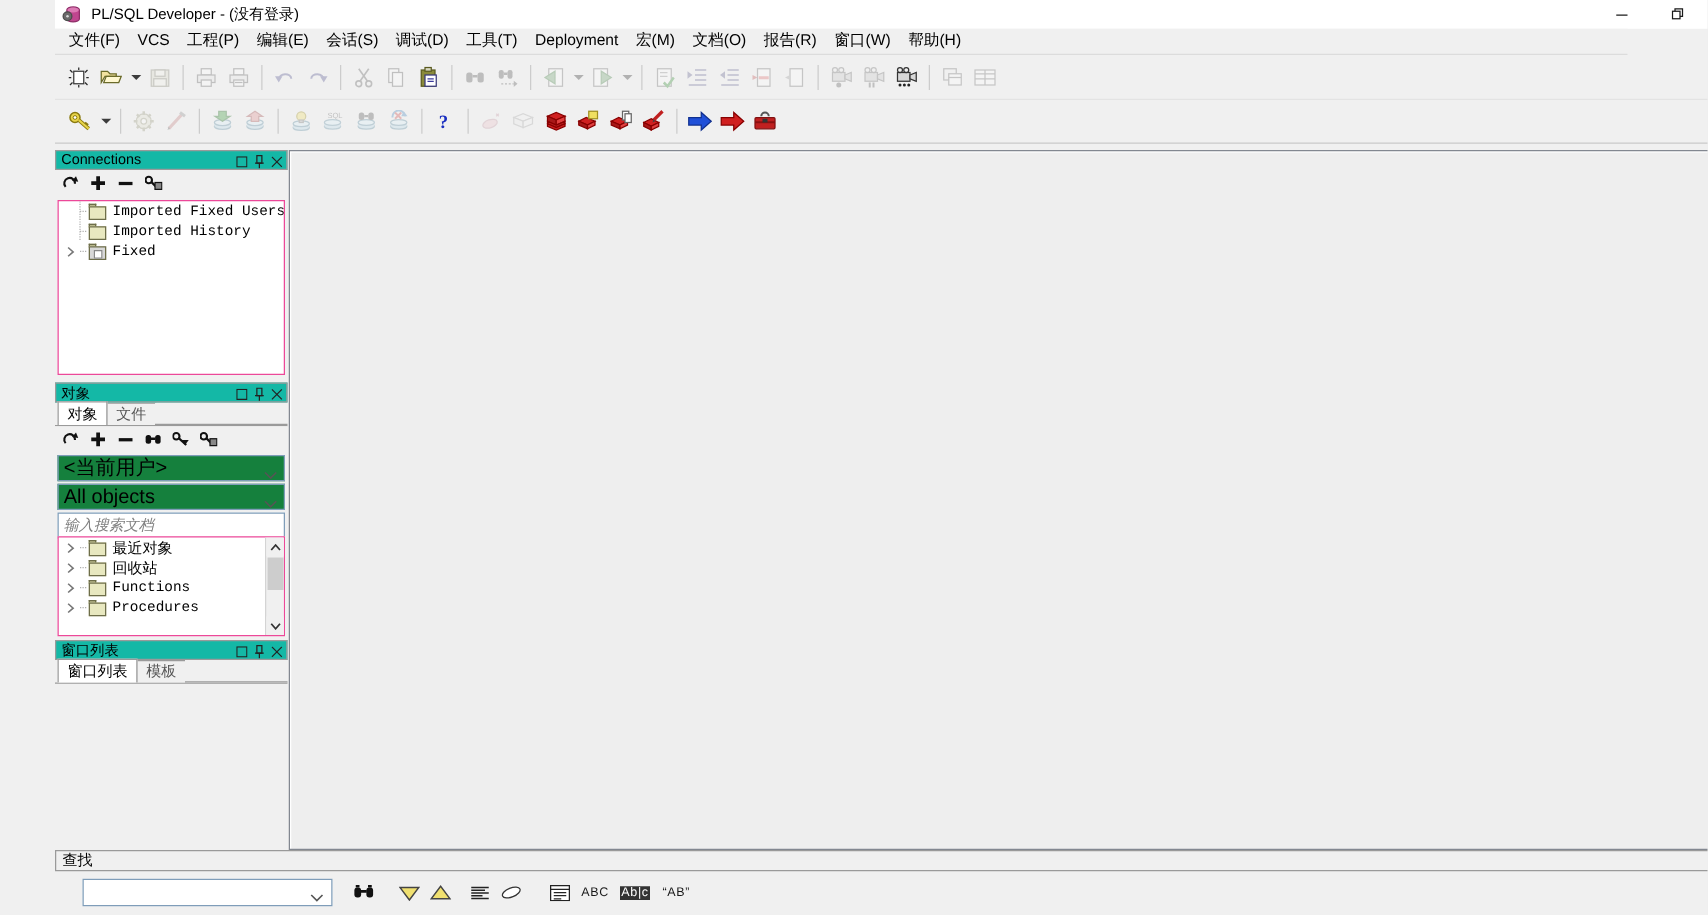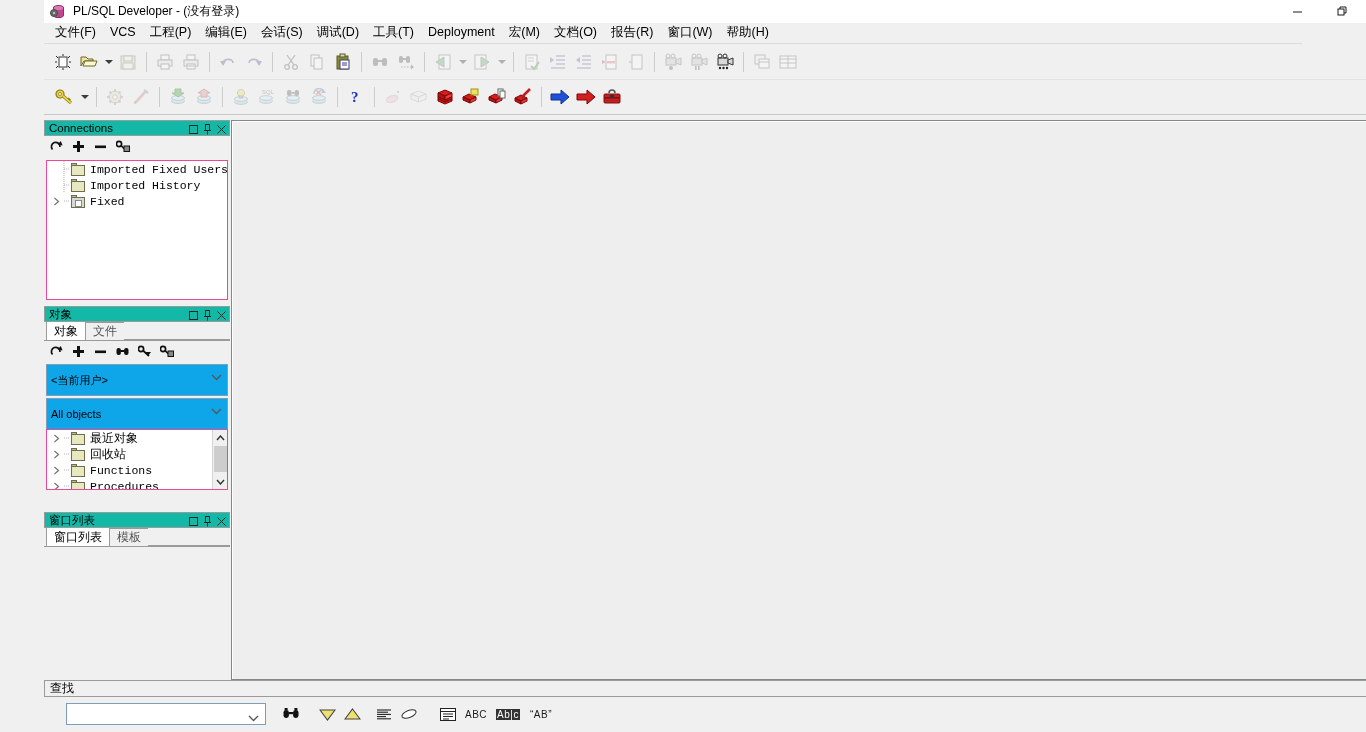--- a/index.html
+++ b/index.html
@@ -109,22 +109,22 @@
 
   .tabstrip { height: 19px; display: flex; align-items: flex-end; background: #f0f0f0; padding-left: 2px; border-bottom: 1px solid #9a9a9a; }
   .tab {
     height: 18px; padding: 0 7px; display: flex; align-items: center; font-size: 12px;
     background: #f0f0f0; border: 1px solid #9a9a9a; border-bottom: none; margin-right: -1px; color: #555;
   }
   .tab.active { background: #ffffff; color: #000; height: 19px; position: relative; z-index: 2; }
   .tabstrip-fill { flex: 1; border-bottom: 1px solid #9a9a9a; height: 18px; background: #f0f0f0; }
 
   .combo {
-    height: 32px; background: #0ea5e9; border: 1px solid #7f9db9; display: flex; align-items: center;
-    padding-left: 4px; font-size: 11px; position: relative; margin: 2px 2px 0 2px;
+    height: 21px; background: #15803d; border: 1px solid #7f9db9; display: flex; align-items: center;
+    padding-left: 4px; font-size: 16px; position: relative; margin: 2px 2px 0 2px;
   }
   .combo .cb-arrow { position: absolute; right: 5px; top: 6px; }
   .txtinput {
     height: 21px; background: #fff; border: 1px solid #7f9db9; display: flex; align-items: center;
     padding-left: 4px; font-size: 12px; margin: 2px 2px 0 2px; font-style: italic; color: #808080;
   }
 
   .scrollbar-v {
     position: absolute; right: 0; top: 0; width: 15px; bottom: 0; background: #f0f0f0;
     border-left: 1px solid #d4d4d4; display: flex; flex-direction: column; align-items: center;
@@ -818,21 +818,21 @@
         <span>All objects</span>
         <span class="cb-arrow">
           <svg width="11" height="7" viewBox="0 0 11 7">
               <polyline points="1,1 5.5,5.5 10,1" fill="none" stroke="#555" stroke-width="1.3"></polyline>
             </svg>
         </span>
       </div>
 
       <div class="txtinput" title="输入搜索文档">输入搜索文档</div>
 
-      <div class="treebox" style="position:absolute; left:2px; top:123px; width:182px; height:61px;">
+      <div class="treebox" style="position:absolute; left:2px; top:123px; width:182px; height:80px;">
         <div class="tree-row">
           <span class="expander">
             <svg width="9" height="9" viewBox="0 0 9 9">
                 <polyline points="2.5,1 6.5,4.5 2.5,8" fill="none" stroke="#777" stroke-width="1.3"></polyline>
               </svg>
           </span>
           <span class="dots">
             <svg width="8" height="16" viewBox="0 0 8 16">
                 <line x1="1" y1="8" x2="6" y2="8" stroke="#b0b0b0" stroke-dasharray="1 1"></line>
               </svg>

